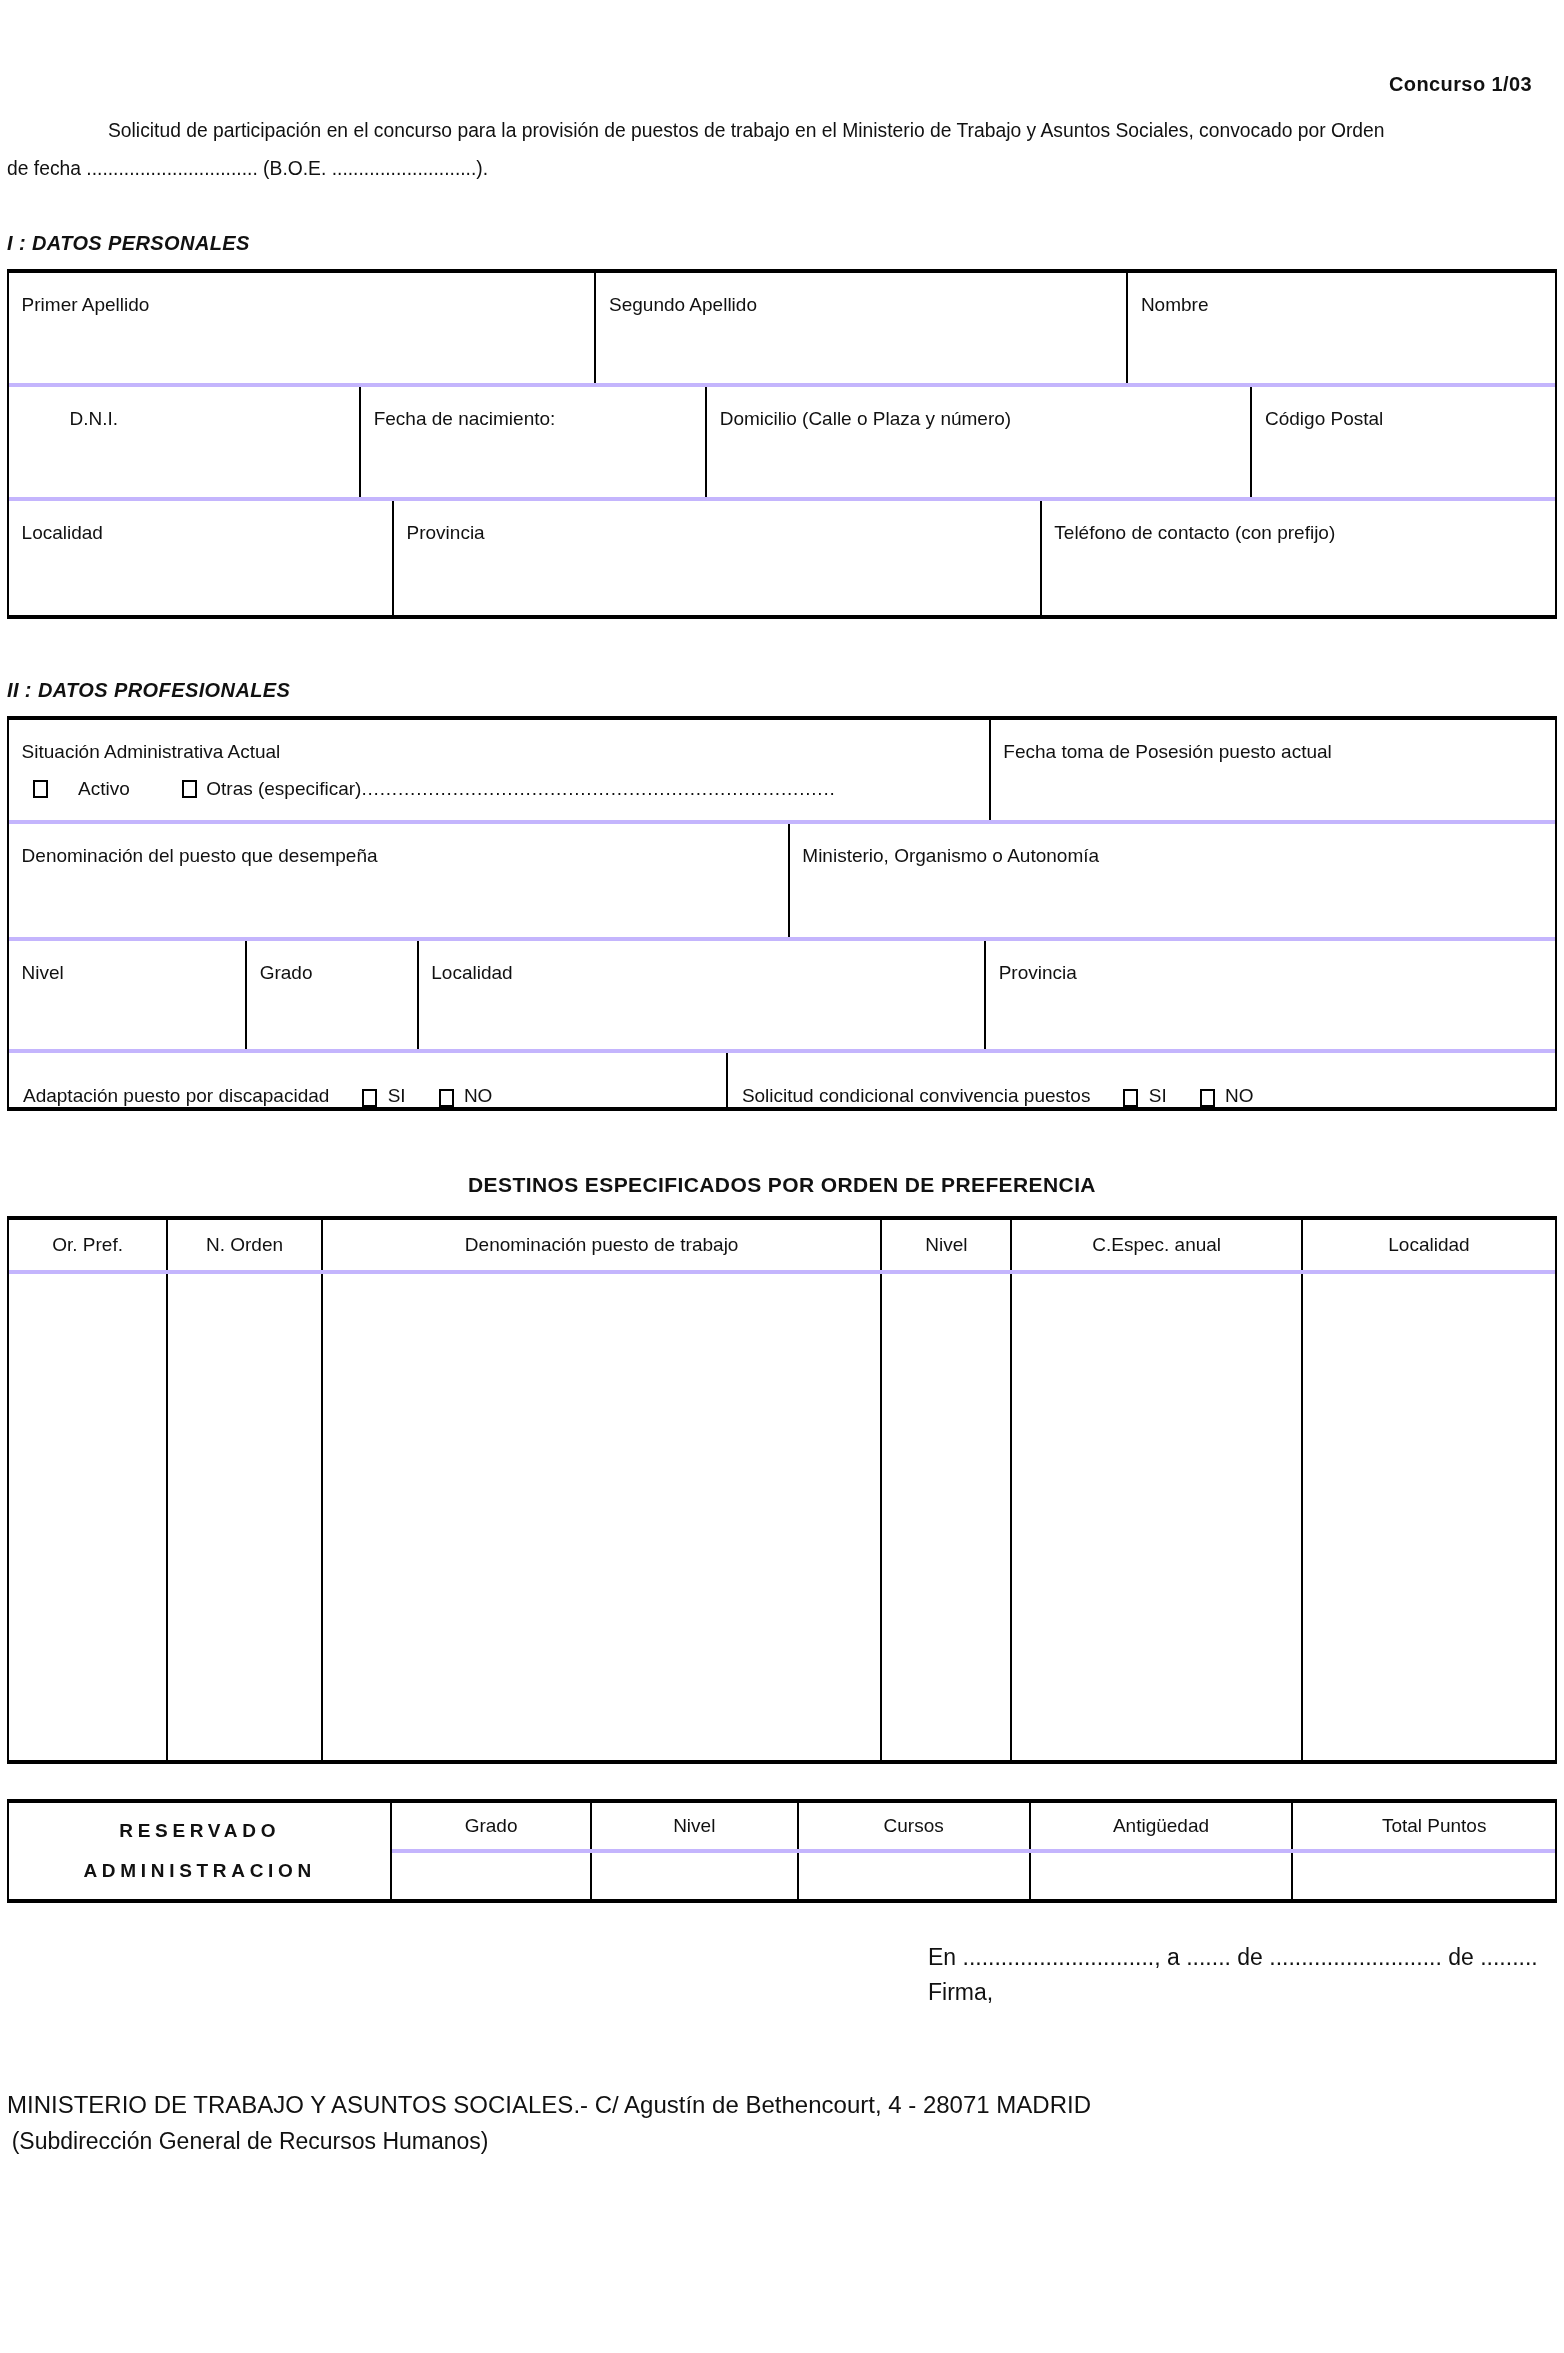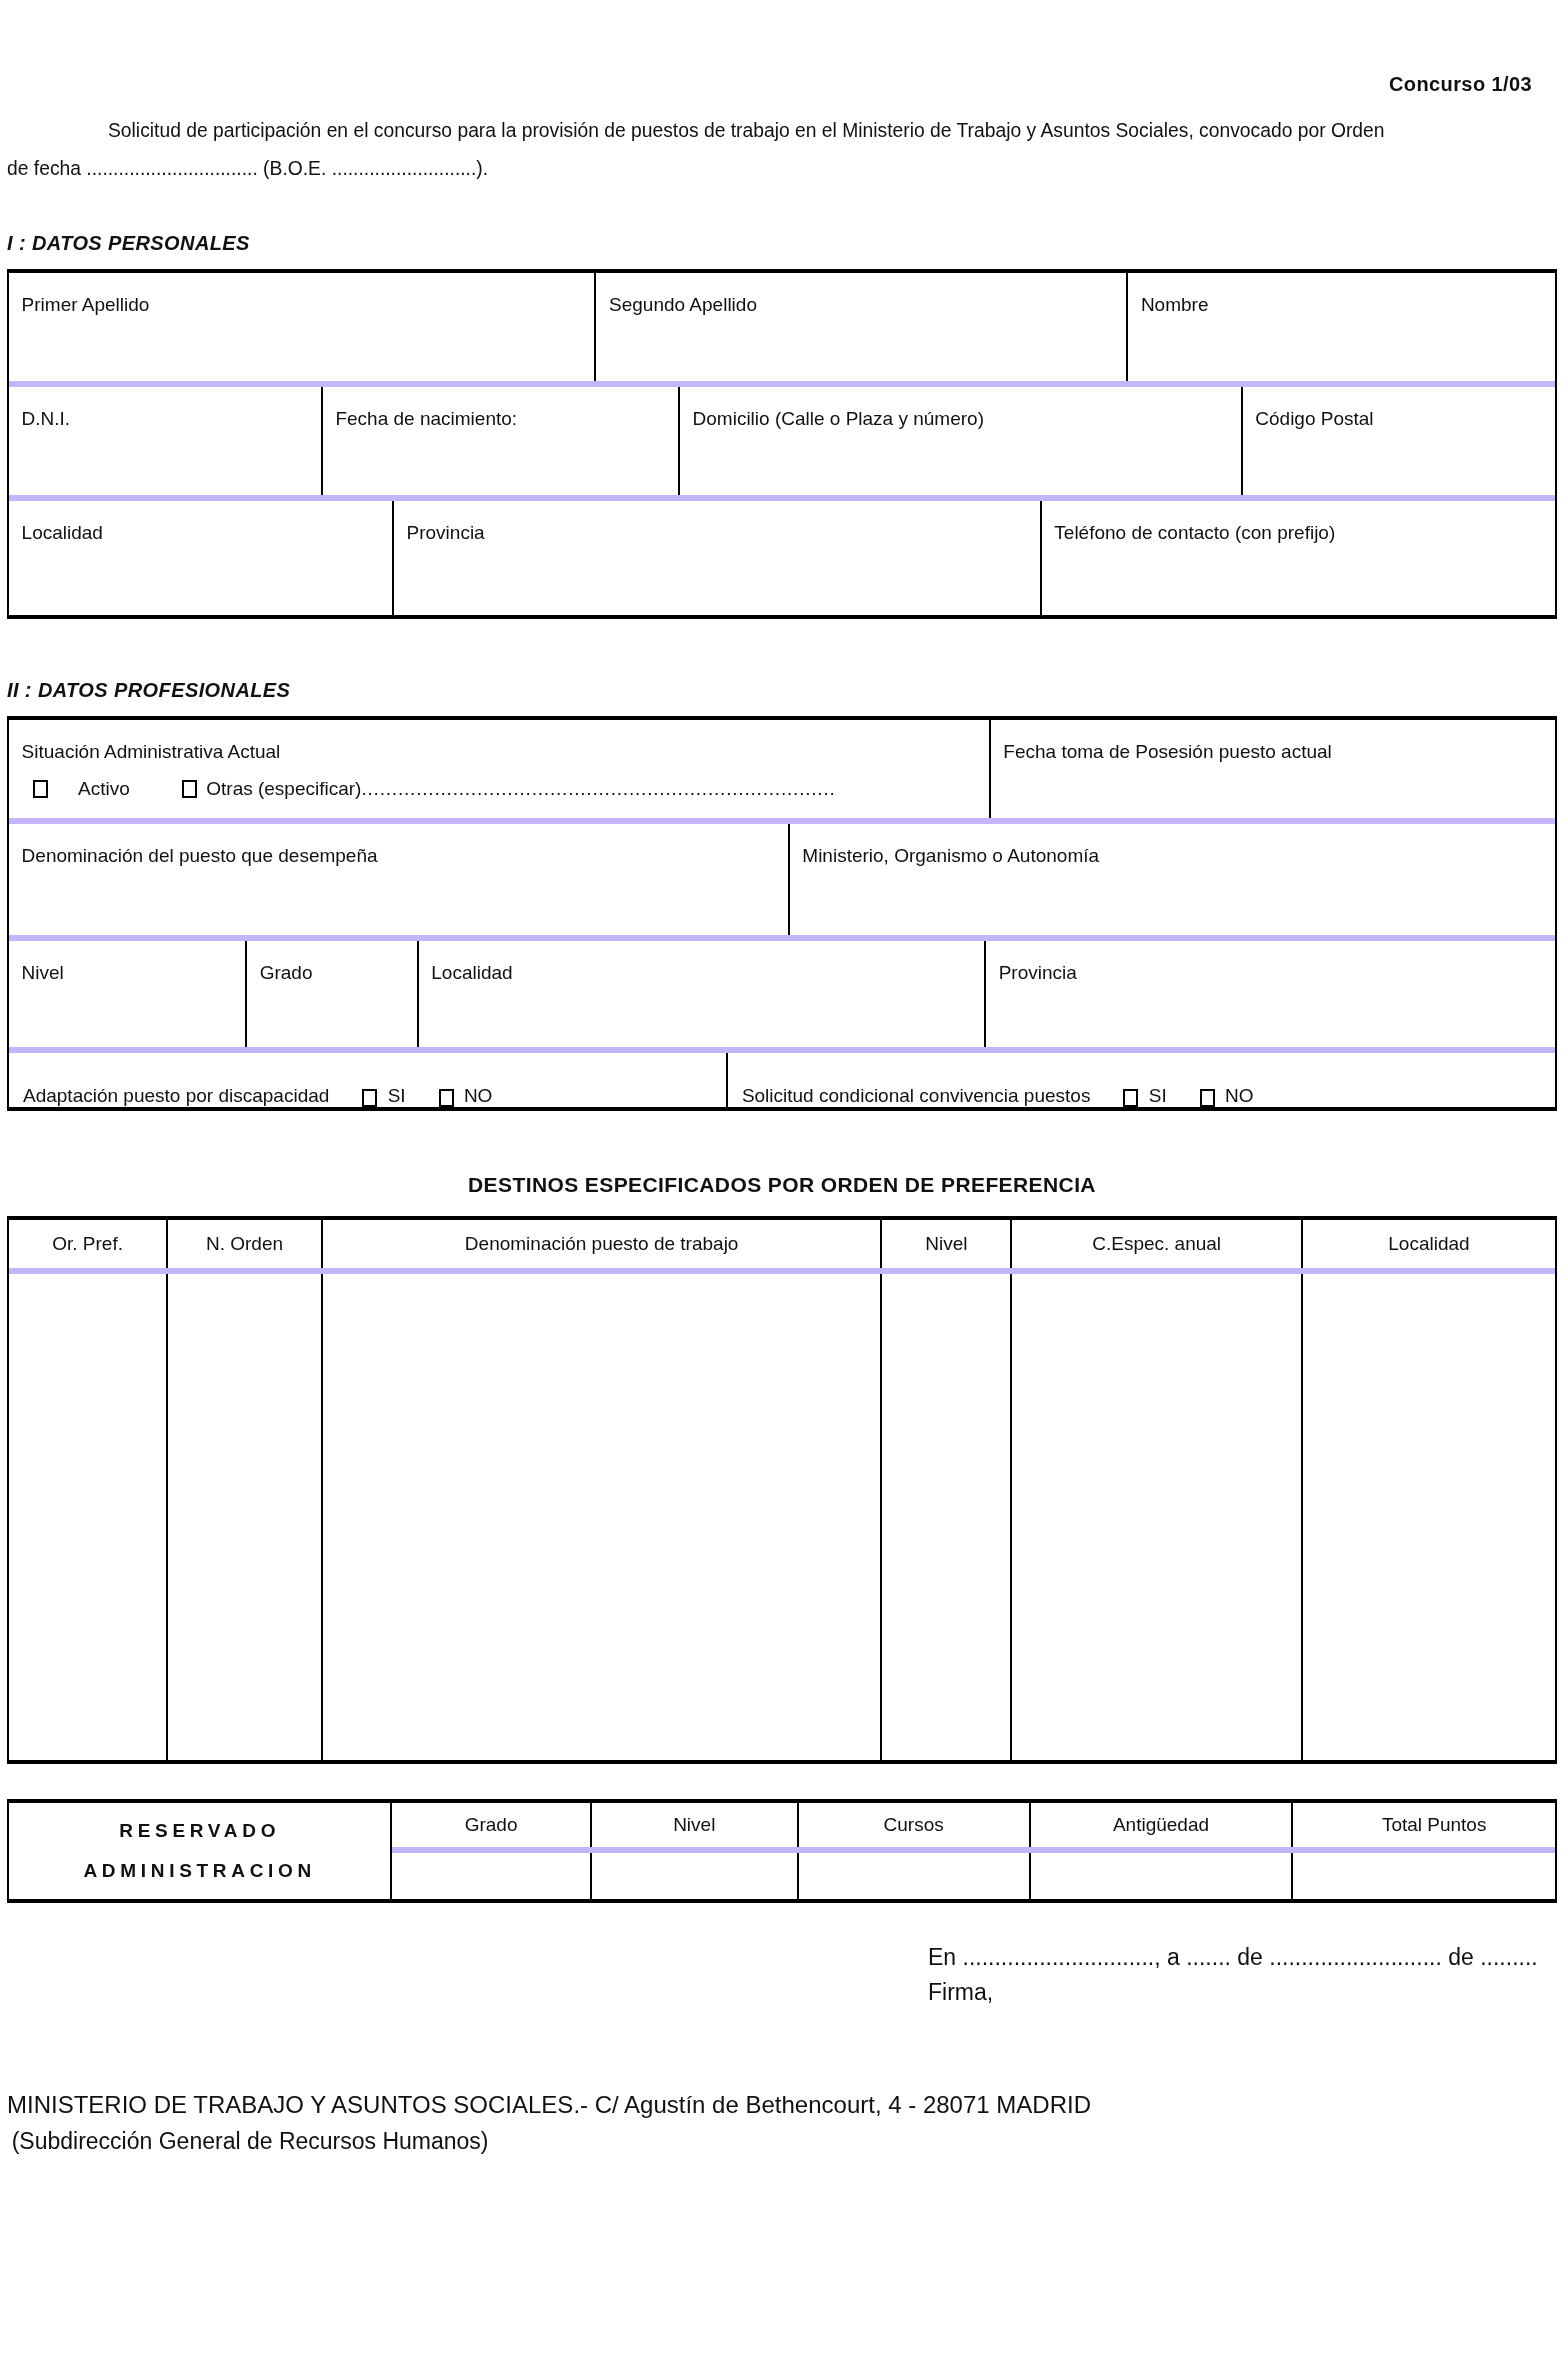--- a/index.html
+++ b/index.html
@@ -44,34 +44,34 @@
   .sec-title.s2 { margin-top: 60px; }
 
   
   .tbl {
     margin-top: 14px;
     border: 2.4px solid #000;
     border-top-width: 4.7px;
     border-bottom-width: 4.7px;
     background: #fff;
   }
-  .row { display: grid; border-bottom: 6px solid #c4b5fd; }
+  .row { display: grid; border-bottom: 4px solid #c4b5fd; }
   .row:last-child { border-bottom: none; }
   .cell { border-right: 2.4px solid #000; position: relative; }
   .cell:last-child { border-right: none; }
   .lbl {
     display: block;
     padding: 20.5px 11px 0 12.6px;
     font-size: 19px;
     line-height: 24px;
   }
 
   
   .t1r1 { grid-template-columns: 38% 34.4% 27.6%; height: 114px; }
-  .t1r2 { grid-template-columns: 20.3% 23.1% 36.4% 20.2%; height: 114px; }
+  .t1r2 { grid-template-columns: 20.3% 23.1% 36.4% 20.2%; height: 114px; padding-left: 48px; }
   .t1r3 { grid-template-columns: 24.9% 41.9% 33.2%; height: 114px; }
 
   
   .t2r1 { grid-template-columns: 50.7% 30.2% 19.1%; height: 118px; }
   .t2r2 { grid-template-columns: 63.5% 36.5%; height: 104px; }
   .t2r3 { grid-template-columns: 50.5% 49.5%; height: 117px; }
   .t2r4 { grid-template-columns: 15.4% 11.1% 36.7% 36.8%; height: 112px; }
   .t2r5 { grid-template-columns: 46.5% 53.5%; height: 54px; }
 
   .cb {

